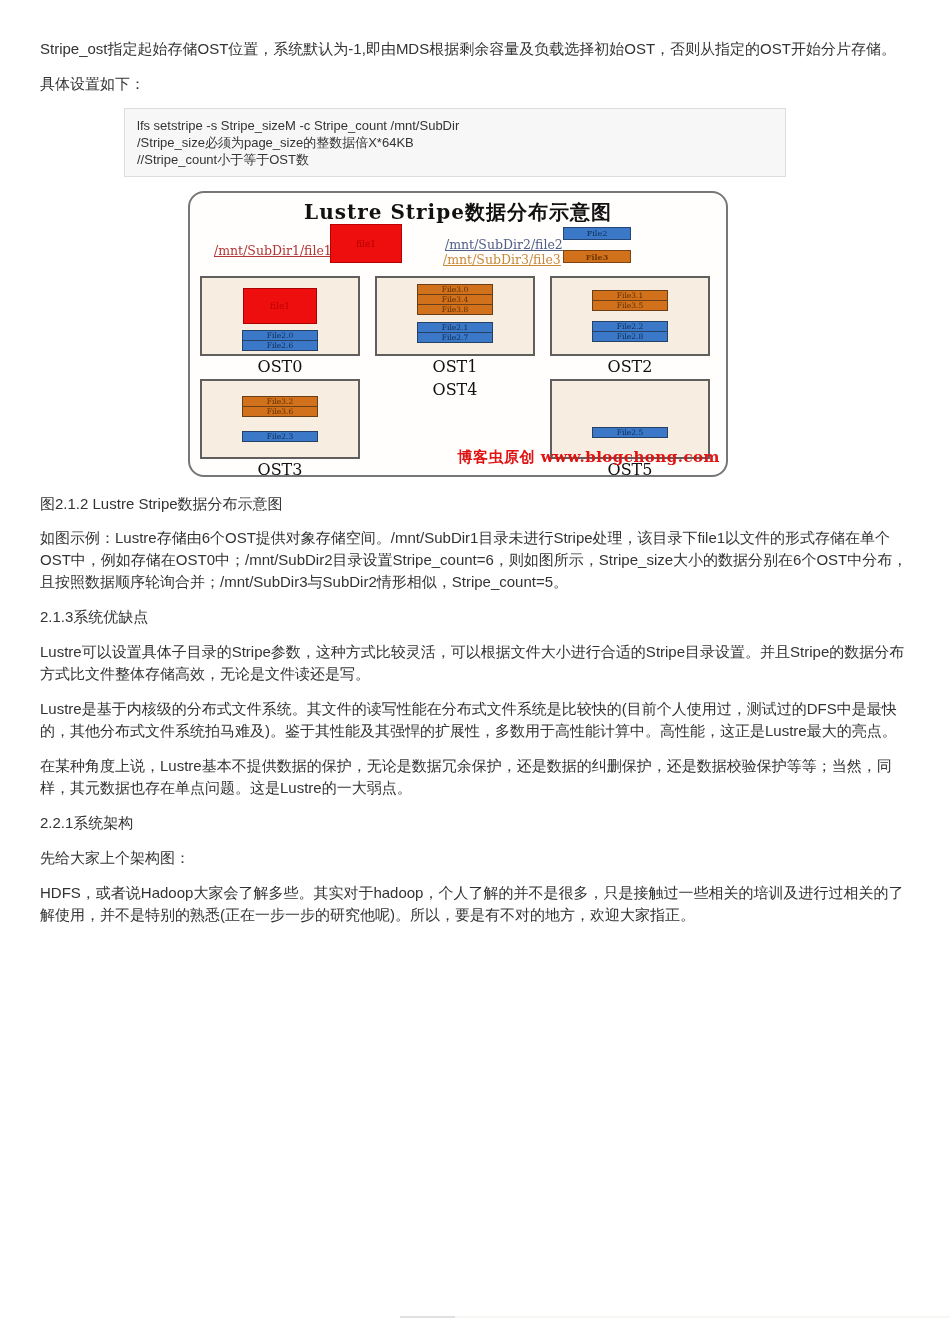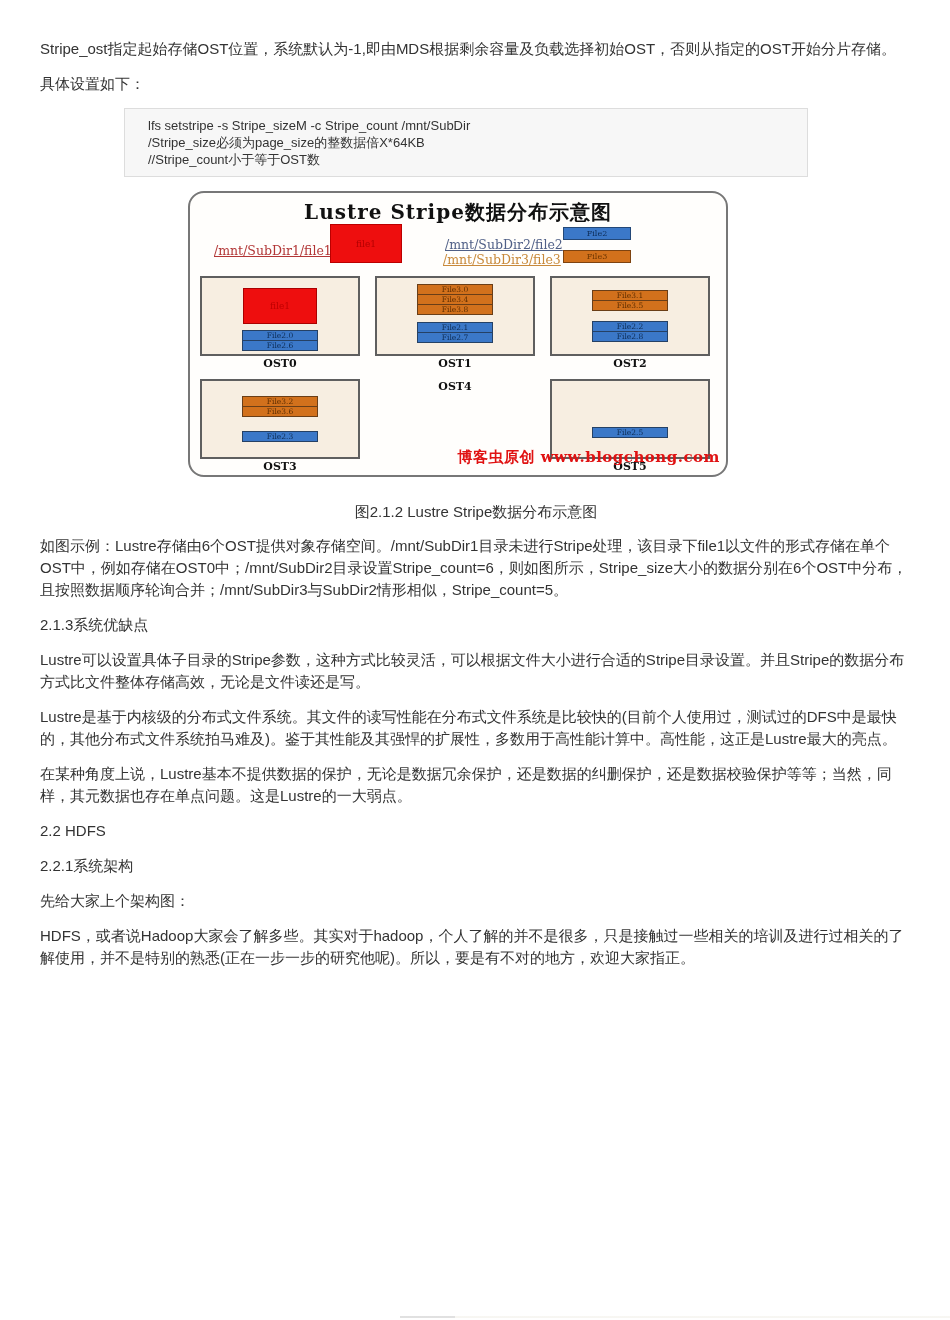--- a/index.html
+++ b/index.html
@@ -6,51 +6,51 @@
   body{
     width:950px;height:1320px;position:relative;overflow:hidden;
     background:#ffffff;color:#333;
     font-family:"Liberation Sans", sans-serif;
     font-size:15px;
   }
   .content{position:absolute;top:0;left:0;width:950px;padding:38px 38px 0 40px;box-sizing:border-box;}
   p{margin:0 0 13px 0;line-height:22px;width:872px;}
   .codebox{
     margin:12px 0 14px 84px;width:636px;background:#f7f7f7;
-    border:1px solid #ddd;padding:8px 23px;font-size:13px;line-height:17px;color:#333;
+    border:1px solid #ddd;padding:8px 12px;font-size:13px;line-height:17px;color:#333;
   }
-  .caption{text-align:center;margin:24px 0 12px 0;}
+  .caption{text-align:left;margin:16px 0 12px 0;}
 
   
   .figure{
     position:relative;width:536px;height:282px;margin:14px 0 0 148px;
     border:2px solid #777;border-radius:16px;background:#fffefc;
     font-family:"DejaVu Serif", serif;
   }
   .fig-title{position:absolute;top:6px;left:0;right:0;text-align:center;
     font-size:20px;font-weight:bold;letter-spacing:1px;color:#111;}
   .fig-link{position:absolute;font-size:12.5px;text-decoration:underline;white-space:nowrap;}
   .link1{left:24px;top:50px;color:#b23636;}
   .link2{left:255px;top:44px;color:#4f5f86;}
   .link3{left:253px;top:59px;color:#c8893a;}
   .legend-red{position:absolute;left:140px;top:31px;width:70px;height:37px;
     background:var(--c-file1,#ee0e0e);border:1px solid #bb0000;color:#b30000;
     font-size:9px;display:flex;align-items:center;justify-content:center;}
   .legend-bar{position:absolute;left:373px;width:68px;height:13px;font-size:8px;
     display:flex;align-items:center;justify-content:center;border:1px solid rgba(0,0,0,.4);box-sizing:border-box;}
   .legend-bar.blue{top:34px;background:var(--c-file2,#3b78c8);color:#0d2c55;}
-  .legend-bar.orange{top:57px;background:var(--c-file3,#d2711c);color:#6d3500;}
+  .legend-bar.orange{top:57px;background:var(--c-file3,#d2711c);color:#6d3500;font-weight:bold;}
 
   .ost-cell{position:absolute;width:160px;text-align:center;}
   .c0{left:10px}.c1{left:185px}.c2{left:360px}
   .r0{top:83px}.r1{top:186px}
   .ost-box{width:160px;height:80px;background:#f7eee1;border:2px solid #5f5f5f;box-sizing:border-box;}
   .pt10{padding-top:10px}.pt7{padding-top:7px}.pt13{padding-top:13px}.pt12{padding-top:16px}.pt47{padding-top:47px}
   .g7{height:7px}.g8{height:8px}.g11{height:11px}.g15{height:15px}
-  .ost-label{font-size:11px;font-weight:700;color:#111;margin-top:1px;}
+  .ost-label{font-size:16px;font-weight:400;color:#111;margin-top:1px;}
   .bar{width:76px;height:11px;margin:-1px auto 0;font-size:7.5px;line-height:10px;
     border:1px solid rgba(20,20,20,.55);box-sizing:border-box;overflow:hidden;}
   .bar.blue{background:var(--c-file2,#3b78c8);color:#0d2c55;}
   .bar.orange{background:var(--c-file3,#d2711c);color:#5f2e00;}
   .redblock{width:74px;height:36px;margin:0 auto;background:var(--c-file1,#ee0e0e);
     border:1px solid #aa0000;color:#bf0000;font-size:9px;line-height:34px;box-sizing:border-box;}
   .watermark{position:absolute;right:6px;top:255px;font-size:15px;font-weight:bold;
     color:#e01212;letter-spacing:.5px;white-space:nowrap;}
 
   .next-img-edge{position:absolute;top:1316px;left:400px;width:550px;height:2px;opacity:.55;
@@ -137,20 +137,19 @@
     <div class="watermark">博客虫原创 www.blogchong.com</div>
   </div>
 
   <p class="caption">图2.1.2 Lustre Stripe数据分布示意图</p>
 
   <p>如图示例：Lustre存储由6个OST提供对象存储空间。/mnt/SubDir1目录未进行Stripe处理，该目录下file1以文件的形式存储在单个OST中，例如存储在OST0中；/mnt/SubDir2目录设置Stripe_count=6，则如图所示，Stripe_size大小的数据分别在6个OST中分布，且按照数据顺序轮询合并；/mnt/SubDir3与SubDir2情形相似，Stripe_count=5。</p>
   <p>2.1.3系统优缺点</p>
   <p>Lustre可以设置具体子目录的Stripe参数，这种方式比较灵活，可以根据文件大小进行合适的Stripe目录设置。并且Stripe的数据分布方式比文件整体存储高效，无论是文件读还是写。</p>
   <p>Lustre是基于内核级的分布式文件系统。其文件的读写性能在分布式文件系统是比较快的(目前个人使用过，测试过的DFS中是最快的，其他分布式文件系统拍马难及)。鉴于其性能及其强悍的扩展性，多数用于高性能计算中。高性能，这正是Lustre最大的亮点。</p>
   <p>在某种角度上说，Lustre基本不提供数据的保护，无论是数据冗余保护，还是数据的纠删保护，还是数据校验保护等等；当然，同样，其元数据也存在单点问题。这是Lustre的一大弱点。</p>
-  <p>2.2 HDFS</p>
   <p>2.2.1系统架构</p>
   <p>先给大家上个架构图：</p>
   <p>HDFS，或者说Hadoop大家会了解多些。其实对于hadoop，个人了解的并不是很多，只是接触过一些相关的培训及进行过相关的了解使用，并不是特别的熟悉(正在一步一步的研究他呢)。所以，要是有不对的地方，欢迎大家指正。</p>
 
 </div>
 
 <div class="next-img-edge"></div>
 
 </body></html>

